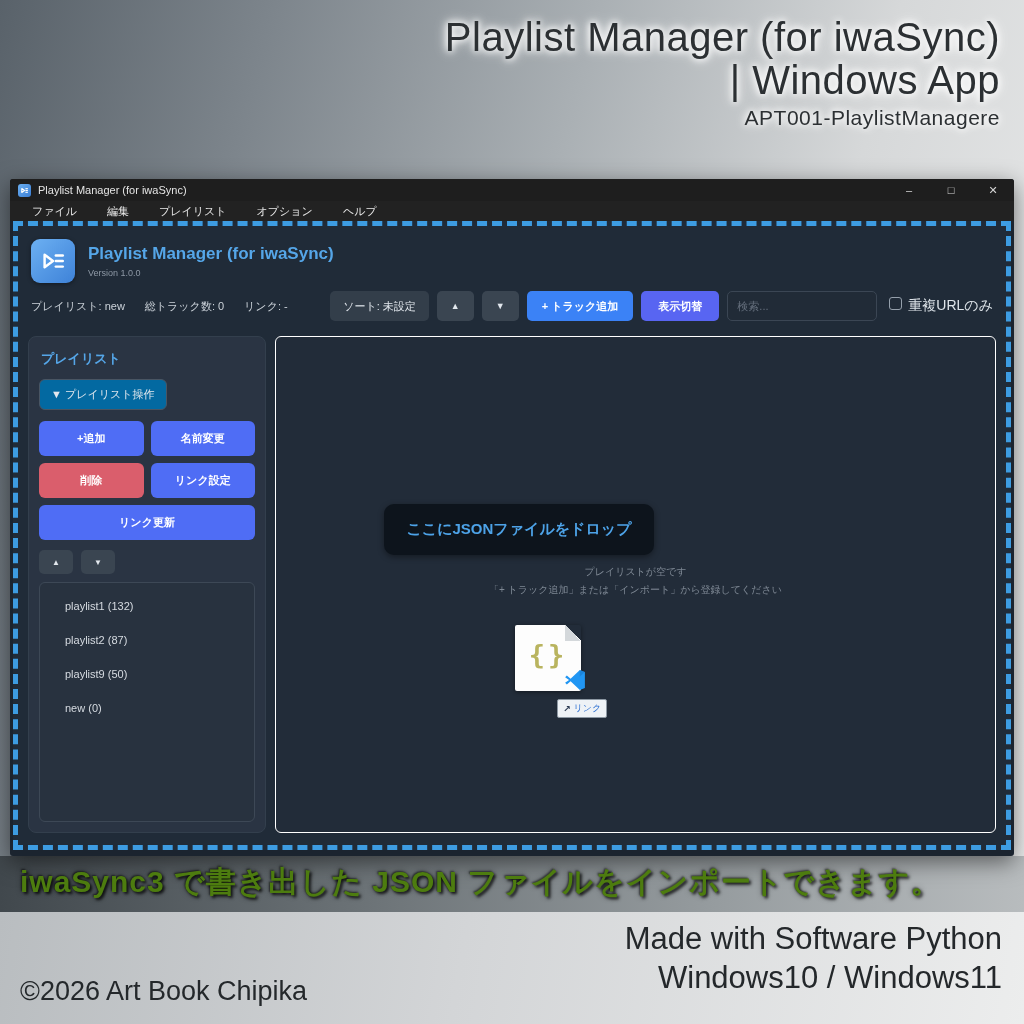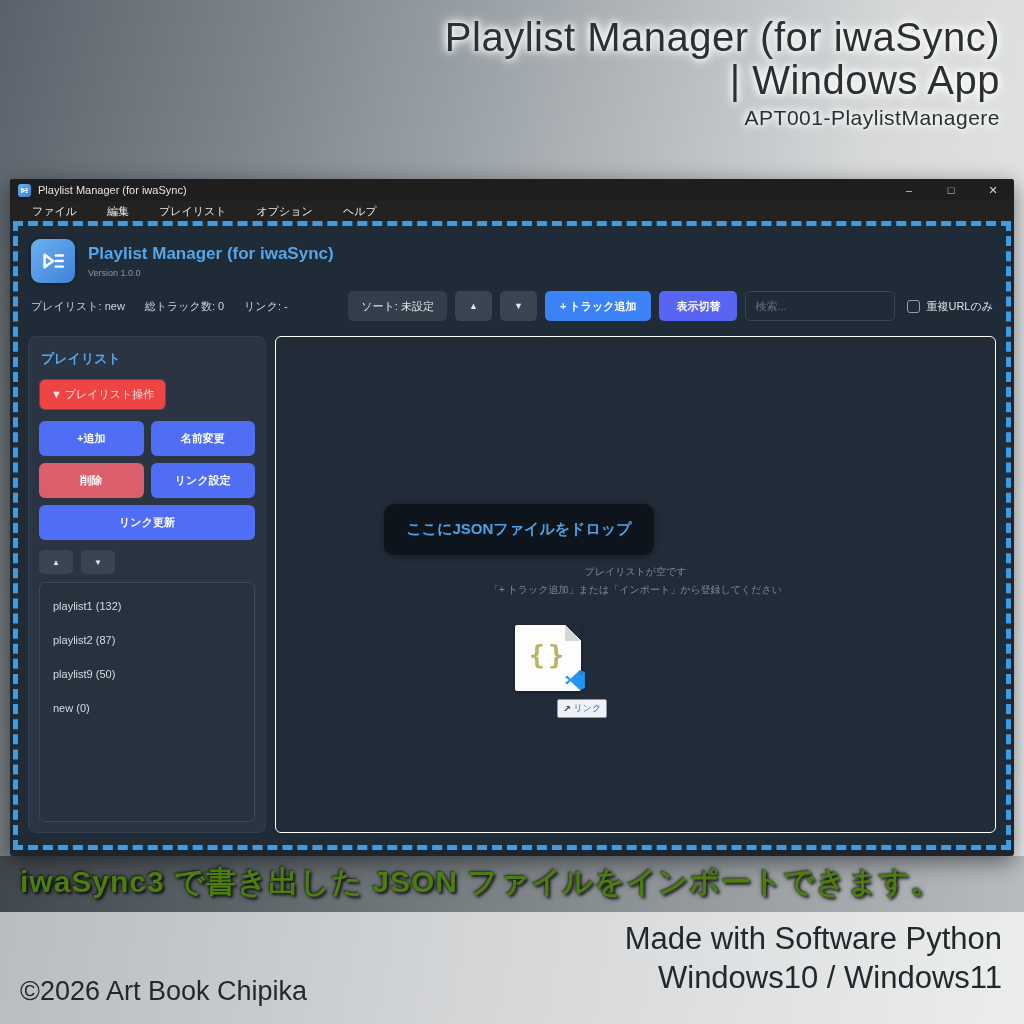--- a/index.html
+++ b/index.html
@@ -56,37 +56,37 @@
   .status { display:flex; gap:20px; font-size:11px; color:#ccd3da; margin-right:auto; }
   .btn { border:none; border-radius:5px; font-size:11px; color:#e3e8ee; cursor:default;
     font-family:inherit; display:inline-flex; align-items:center; justify-content:center; }
   .btn-dark { background:#333e4a; height:30px; padding:0 13px; }
   .btn-arrow { background:#3a4551; width:37px; height:30px; font-size:9px; }
   .btn-addtrack { background:#3b82f6; height:30px; padding:0 15px; color:#fff; font-weight:600; }
   .btn-toggle { background:#5865f2; height:30px; padding:0 17px; color:#fff; font-weight:600; }
   .search { width:150px; height:30px; background:#212b37; border:1px solid #3b4654; border-radius:5px;
     color:#cfd6dd; font-size:11px; padding:0 9px; font-family:inherit; outline:none; }
   .search::placeholder { color:#66707e; }
-  .cb-wrap { display:flex; align-items:center; gap:6px; font-size:11px; color:#dfe5ea; margin-left:4px; }
+  .cb-wrap { display:flex; gap:6px; font-size:14px; color:#dfe5ea; margin-left:4px; }
   .cb { width:13px; height:13px; border:1.5px solid #95a0ac; border-radius:3px; background:transparent; }
 
   .body { position:absolute; top:110px; left:10px; right:10px; bottom:12px; display:flex; gap:9px; }
 
   .sidebar { width:238px; background:#2a3443; border:1px solid #333f4d; border-radius:8px;
     padding:10px; display:flex; flex-direction:column; }
   .side-heading { color:#55a6e8; font-size:13px; font-weight:bold; margin:3px 2px 11px; }
-  .ops-btn { background:#ef4444; border:1px solid #495563; border-radius:6px; color:#e3e8ee;
-    font-size:11px; padding:7px 11px; align-self:flex-start; margin-bottom:11px; cursor:default; font-family:Liberation Serif, serif; }
+  .ops-btn { background:#0369a1; border:1px solid #495563; border-radius:6px; color:#e3e8ee;
+    font-size:11px; padding:7px 11px; align-self:flex-start; margin-bottom:11px; cursor:default; font-family:Liberation Sans, sans-serif; }
   .btn-grid { display:grid; grid-template-columns:1fr 1fr; gap:7px; }
   .btn-blue { background:#4f6df5; color:#fff; font-size:11px; font-weight:600; border-radius:6px; height:35px; }
   .btn-red { background:#da5e6c; }
   .btn-wide { margin-top:7px; width:100%; }
   .mov-row { display:flex; gap:8px; margin:10px 0 8px; }
   .btn-mov { background:#3a4551; width:34px; height:24px; font-size:8px; border-radius:5px; }
-  .listbox { flex:1; border:1px solid #3d4856; border-radius:6px; background:#28323f; padding:6px 0; overflow:hidden; }
+  .listbox { flex:1; border:1px solid #3d4856; border-radius:6px; background:#28323f; padding:6px 12px; overflow:hidden; }
   .list-item { padding:11px 13px; font-size:11px; color:#d6dbe1; cursor:default; }
 
   .main { flex:1; position:relative; background:#222c39; border:1px solid #ffffff; border-radius:6px; }
   .dropzone { position:absolute; left:108px; top:167px; width:270px; height:51px; background:#0d141c;
     border-radius:10px; display:grid; place-items:center; color:#4da3e8; font-size:15px; font-weight:bold;
     box-shadow:0 2px 6px rgba(0,0,0,.4); }
   .empty { position:absolute; top:226px; left:0; right:0; text-align:center; font-size:10px;
     color:#7e8894; line-height:1.75; }
 
   .file-wrap { position:absolute; left:239px; top:288px; width:70px; height:90px; }

